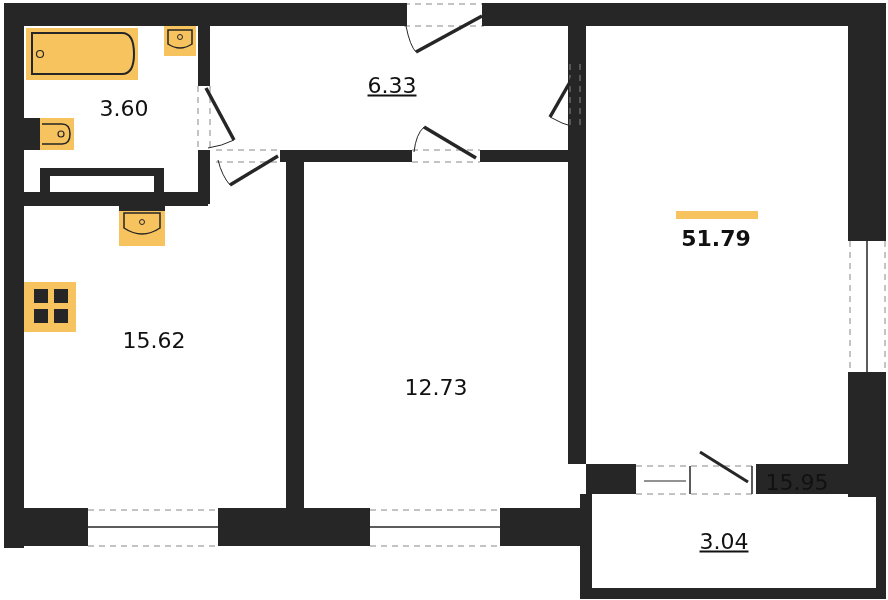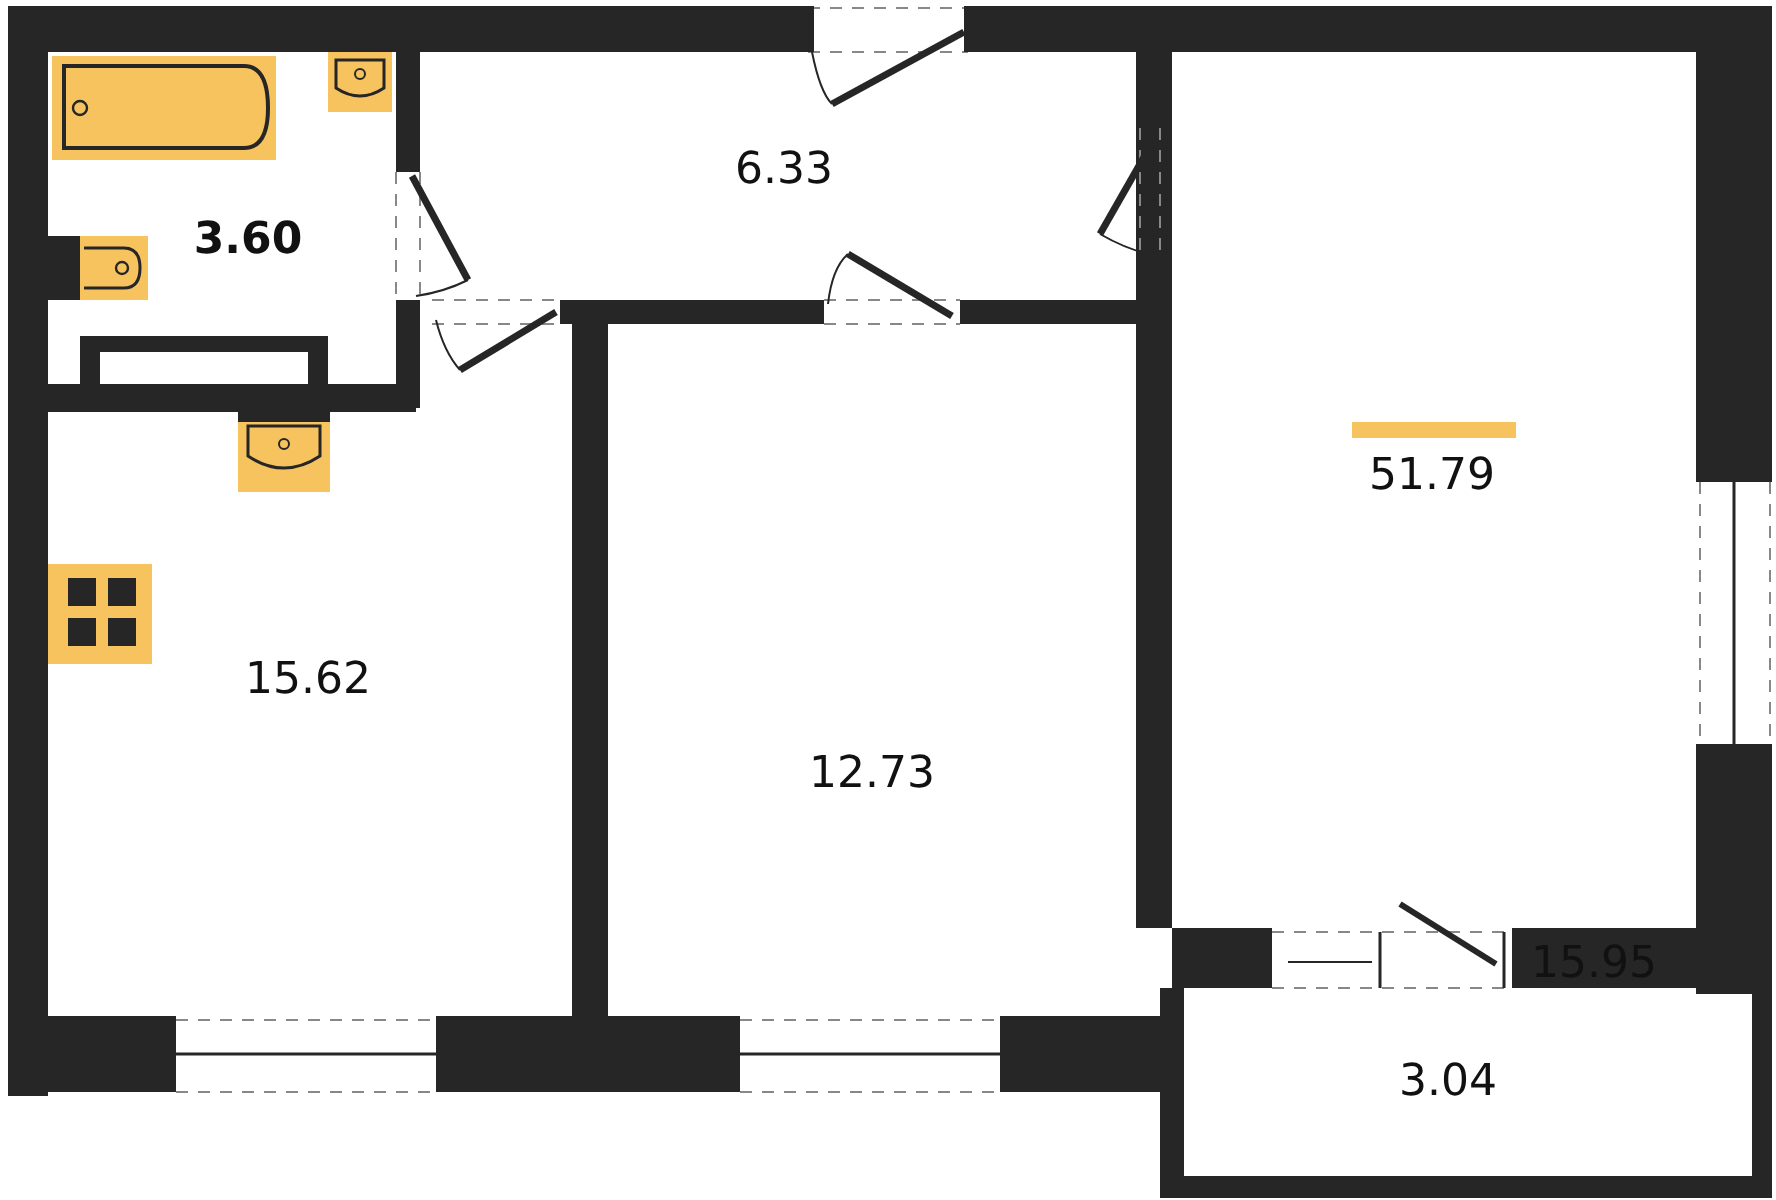--- a/index.html
+++ b/index.html
@@ -1,19 +1,19 @@
 <!DOCTYPE html>
 <html><head>
 <meta charset="utf-8">
 <style>
   html, body { margin: 0; padding: 0; background: #ffffff; }
   body { width: 888px; height: 600px; overflow: hidden; position: relative; font-family: "Liberation Sans", "DejaVu Sans", sans-serif; }
   svg { position: absolute; left: 0; top: 0; }
   .label { position: absolute; color: #111111; font-size: 22px; white-space: nowrap; transform: translate(-50%, -50%); font-family: "DejaVu Sans", "Liberation Sans", sans-serif; }
-  .label.total { font-weight: normal; font-size: 22px; }
+  .label.total { font-weight: bold; font-size: 22px; }
   .total-bar { position: absolute; }
 </style>
 </head>
 <body>
 
 <svg width="888" height="600" viewBox="0 0 888 600">
   <g fill="#262626">
 
     <rect x="4" y="3" width="400" height="23"></rect>
     <rect x="485" y="3" width="401" height="23"></rect>
@@ -120,18 +120,18 @@
     <rect x="34" y="289" width="14" height="14" fill="#262626"></rect>
     <rect x="54" y="289" width="14" height="14" fill="#262626"></rect>
     <rect x="34" y="309" width="14" height="14" fill="#262626"></rect>
     <rect x="54" y="309" width="14" height="14" fill="#262626"></rect>
   </g>
 </svg>
 
 <div class="total-bar" style="left:676px;top:211px;width:82px;height:8px;background:#F7C35F;"></div>
 <div class="label total" style="left:716px;top:238px;">51.79</div>
 
-<div class="label" style="left:124px;top:120px;font-weight:bold;">3.60</div>
-<div class="label" style="left:392px;top:85px;">6.33</div>
+<div class="label" style="left:124px;top:108px;">3.60</div>
+<div class="label" style="left:392px;top:85px;text-decoration:underline;">6.33</div>
 <div class="label" style="left:154px;top:340px;">15.62</div>
 <div class="label" style="left:436px;top:339px;margin-top:48px;">12.73</div>
 <div class="label" style="left:797px;top:438px;margin-top:44px;">15.95</div>
-<div class="label" style="left:724px;top:541px;">3.04</div>
+<div class="label" style="left:724px;top:541px;text-decoration:underline;">3.04</div>
 
 </body></html>

